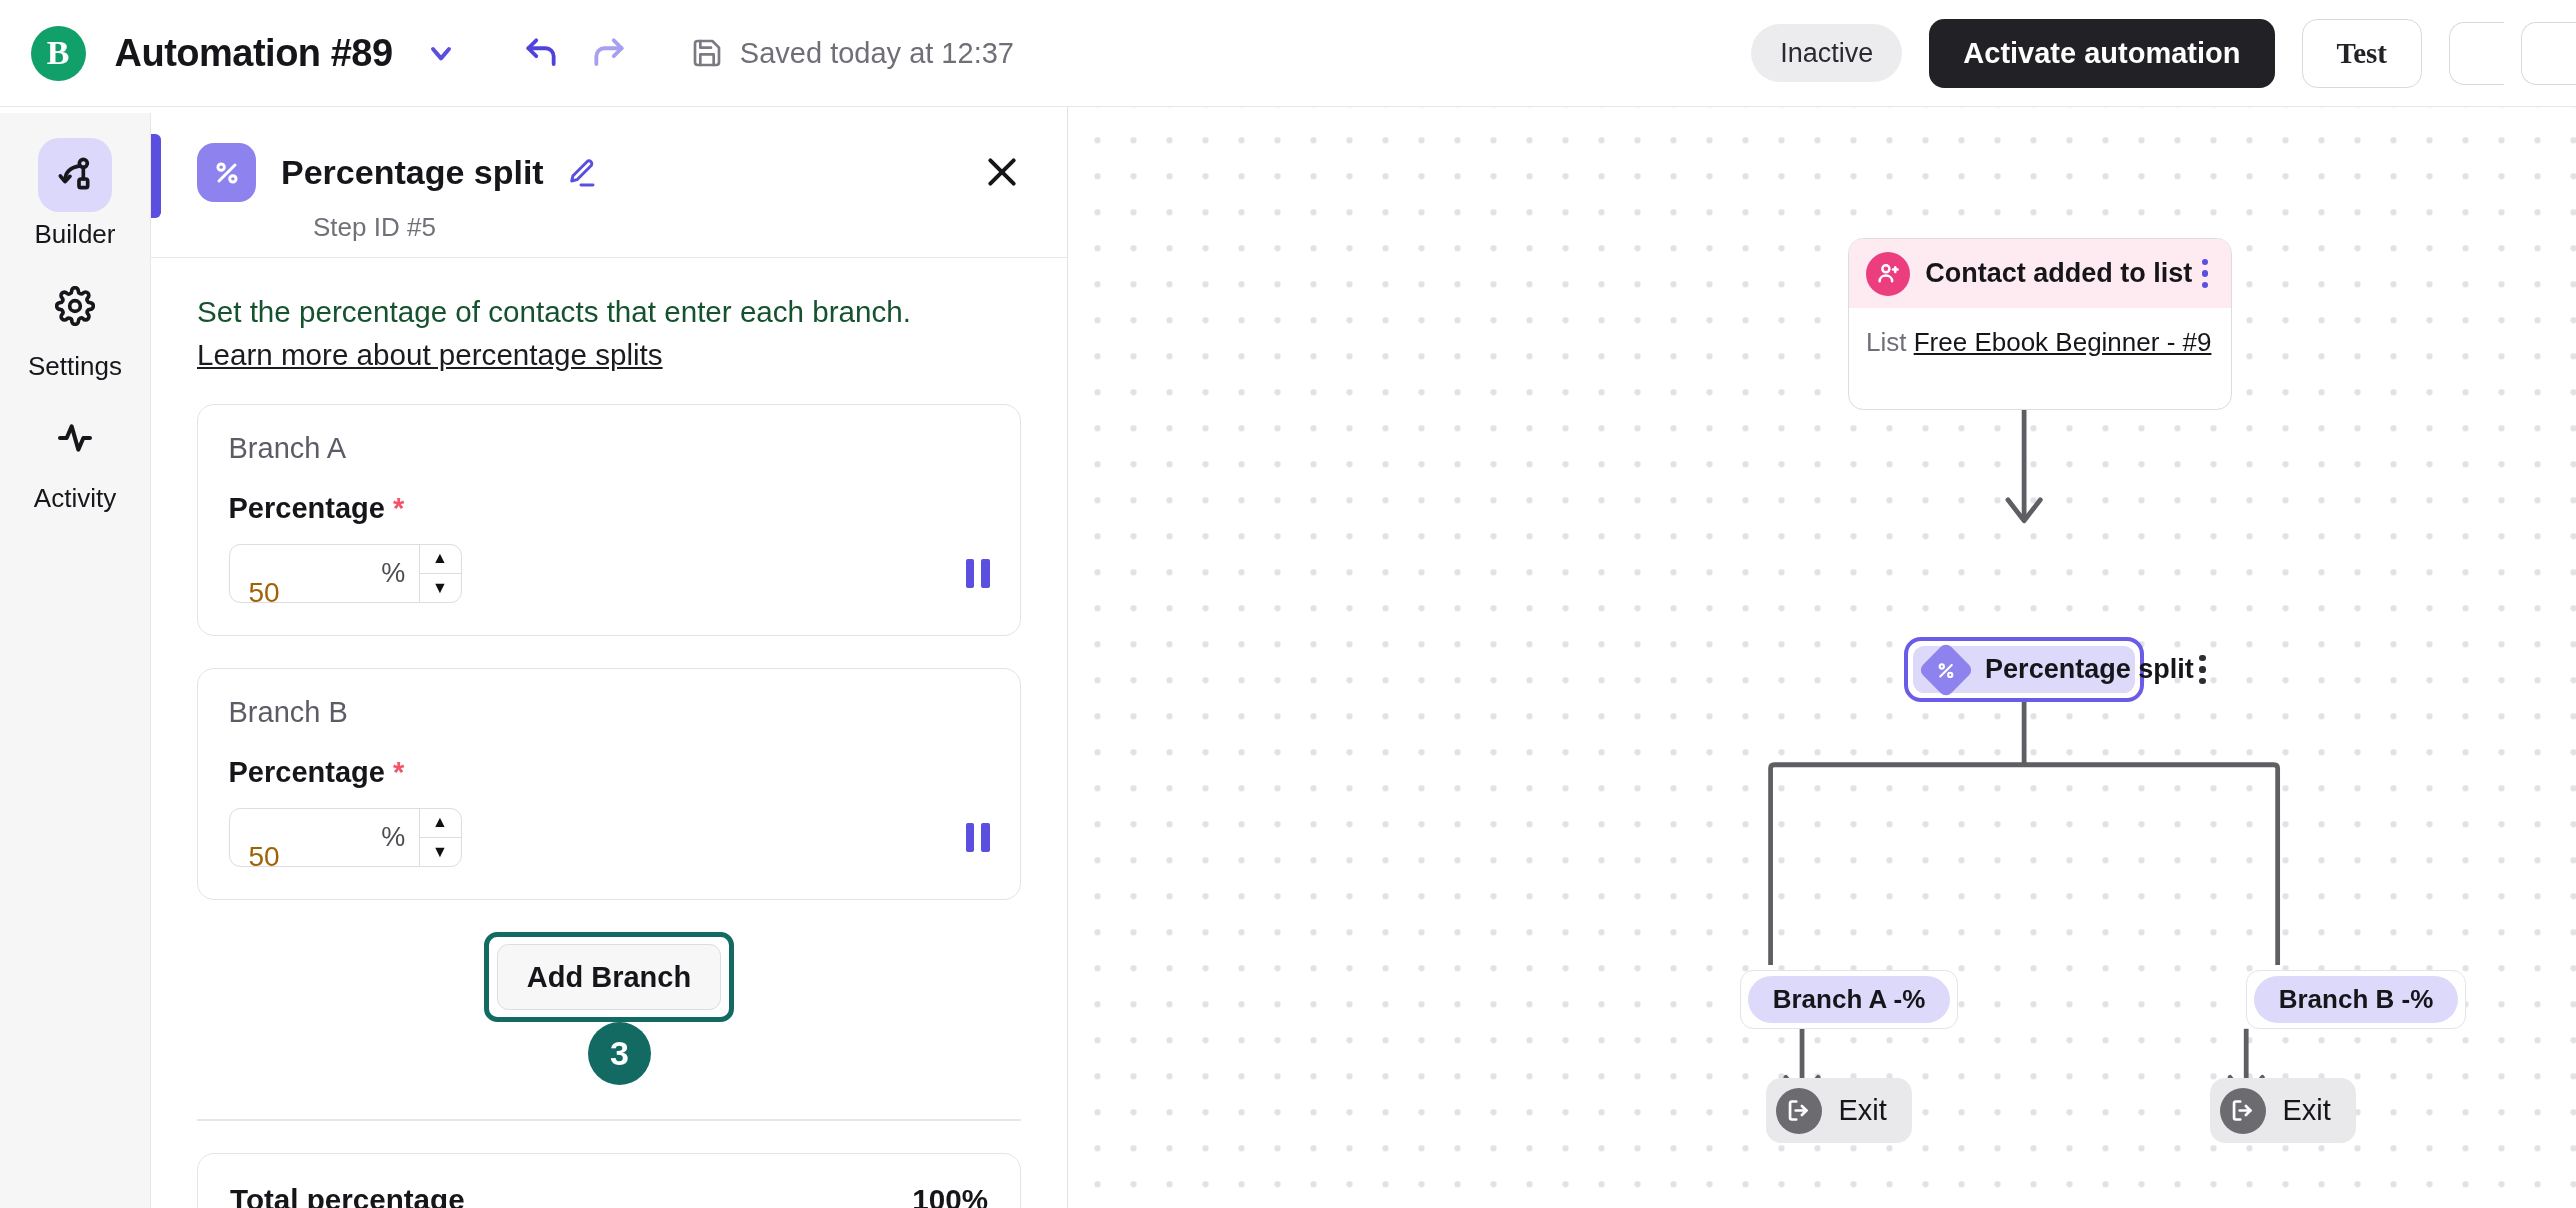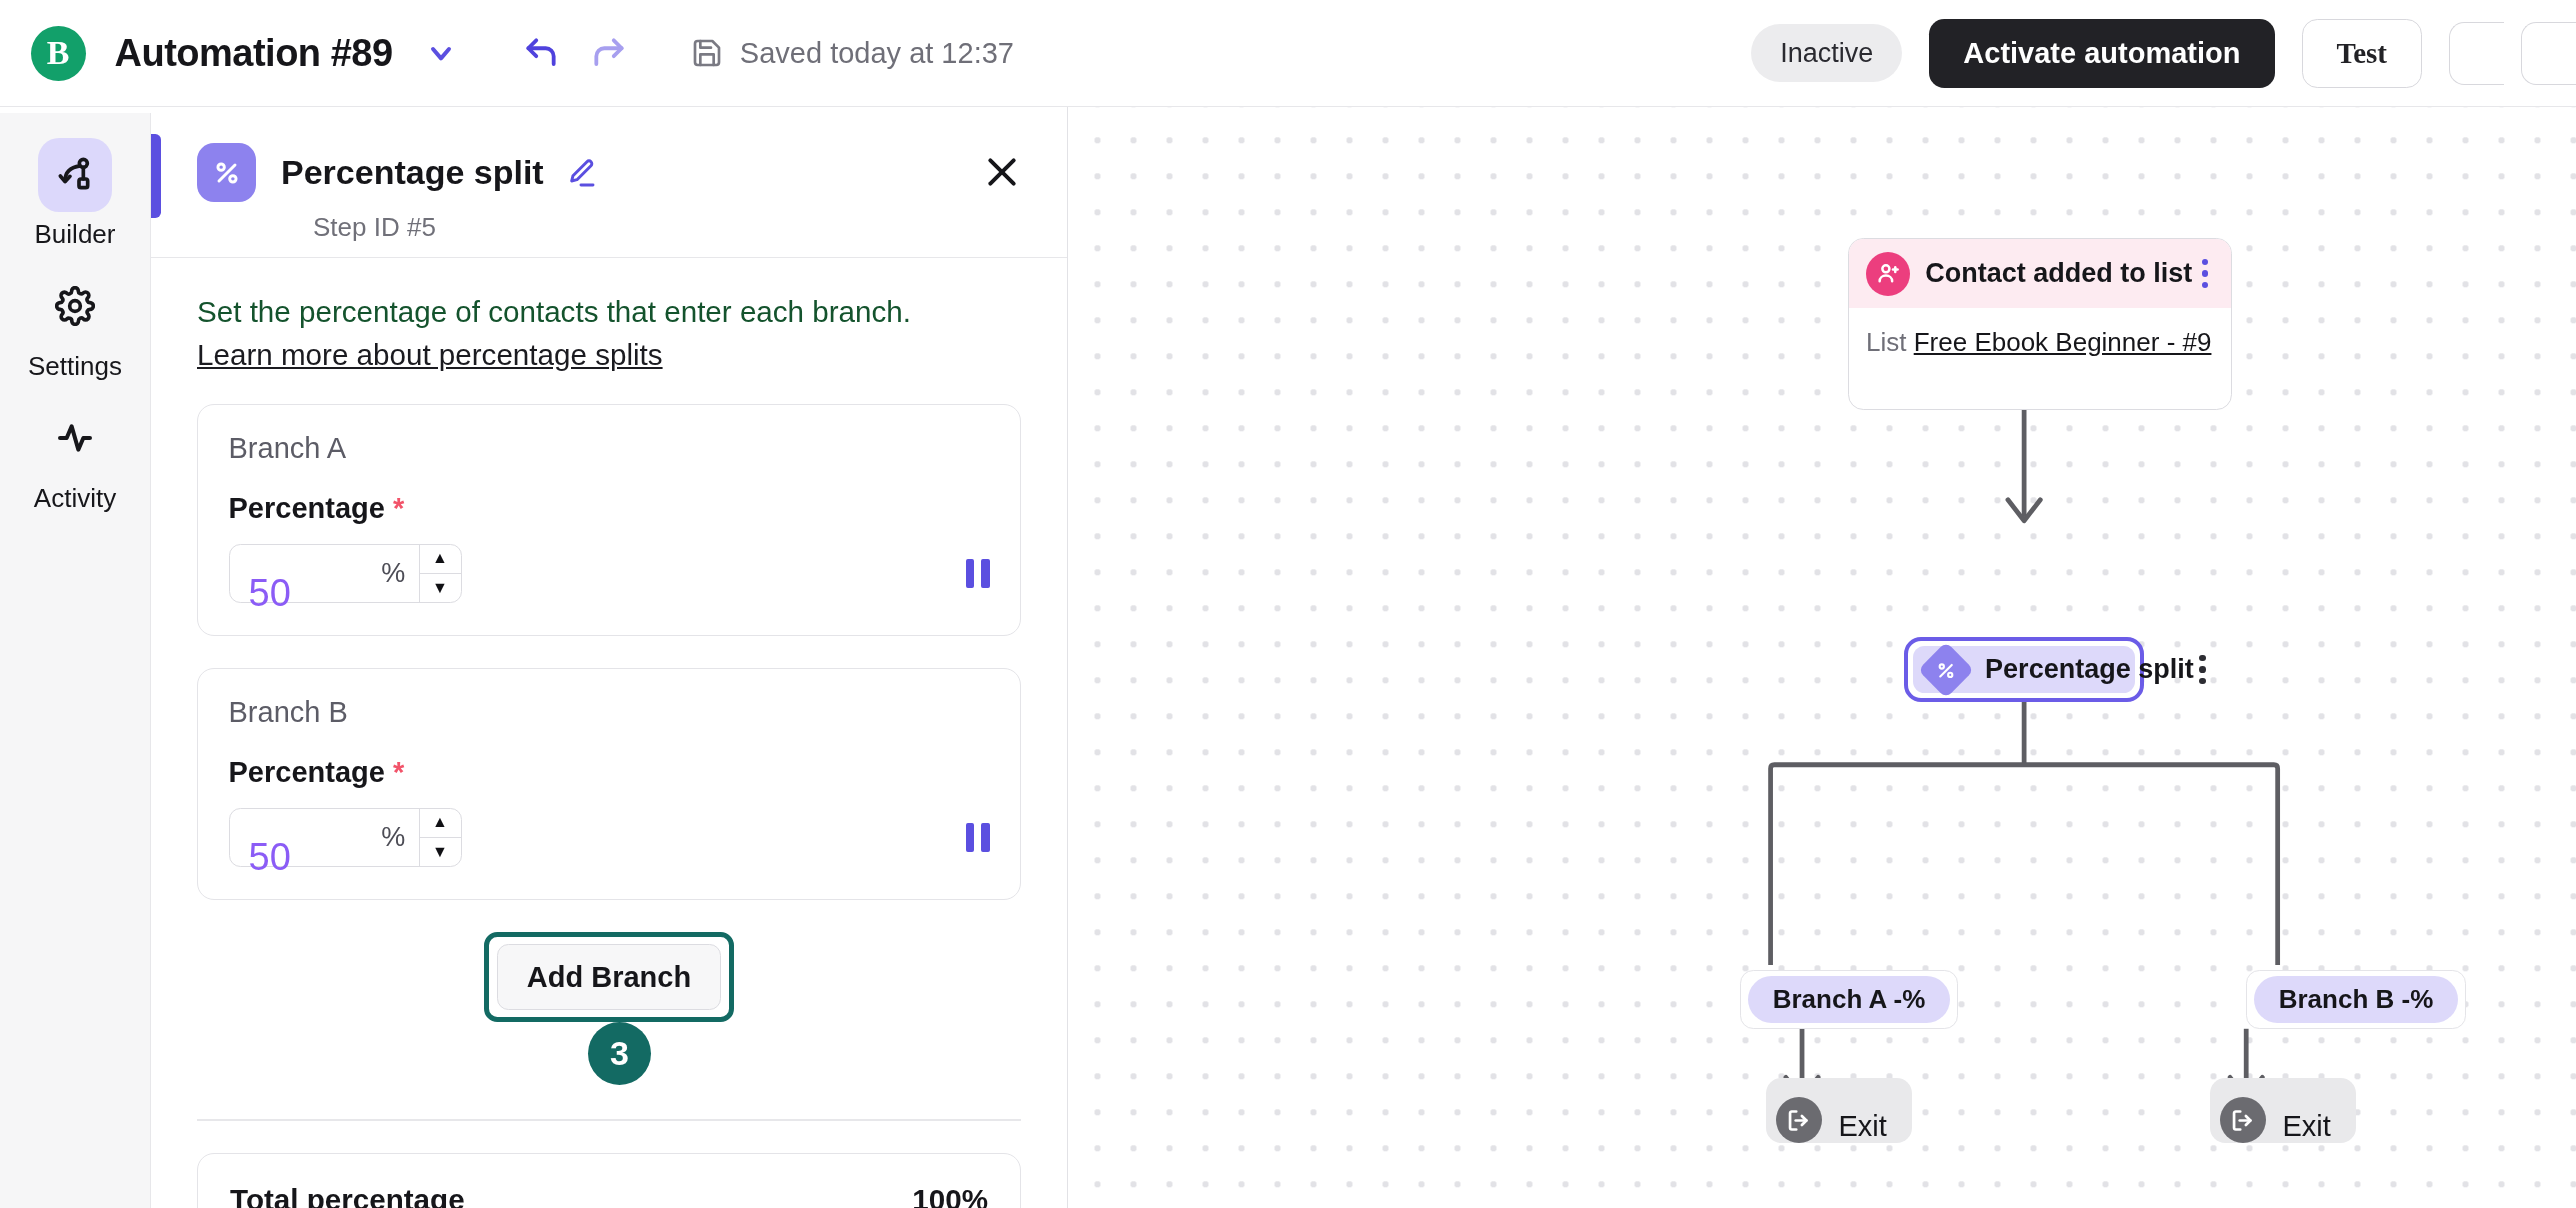--- a/index.html
+++ b/index.html
@@ -126,21 +126,21 @@
   .field-label {
     font-size: 29px; font-weight: bold; color: #16161a; margin-top: 27px;
   }
   .req-star { color: #f2546a; font-weight: bold; }
   .input-row { display: flex; align-items: center; margin-top: 19px; }
   .num-input {
     display: flex; align-items: center; border: 1.9px solid #dcdce1;
     border-radius: 11.4px; height: 59px; width: 233px; background: #fff;
   }
   .num-val {
-    flex: 1; font-size: 38px; color: #8b5cf6; padding-left: 19px;
+    flex: 1; font-size: 28px; color: #a16207; padding-left: 19px;
     border: none; outline: none; background: transparent; font-family: inherit;
     width: 100%;
     margin-top: 40px;
   }
   .num-pct { font-size: 27px; color: #4d4d56; padding-right: 13.3px; }
   .spinner {
     width: 42px; height: 59px; border-left: 1.9px solid #dcdce1;
     display: flex; flex-direction: column;
   }
   .spin-btn {
@@ -244,21 +244,21 @@
   }
   .branch-pill {
     background: #ddd9fa; border-radius: 29px; padding: 7.6px 25px;
     font-size: 26px; font-weight: bold; color: #16161a; white-space: nowrap;
   }
   .chip-a { left: 670px; top: 863px; }
   .chip-b { left: 1176px; top: 863px; }
 
   .node-exit {
     position: absolute; background: #e9e9eb; border-radius: 15.3px;
-    height: 65px; display: flex; align-items: flex-end; padding: 0 25px 0 9.5px;
+    height: 65px; display: flex; align-items: center; padding: 0 25px 0 9.5px;
   }
   .exit-circle {
     width: 46px; height: 46px; border-radius: 50%; background: #6b6b70;
     display: flex; align-items: center; justify-content: center; flex: none;
   }
   .exit-label { font-size: 29px; color: #16161a; margin-left: 17px; }
   .exit-a { left: 696px; top: 971px; }
   .exit-b { left: 1140px; top: 971px; }
 </style>
 </head>

